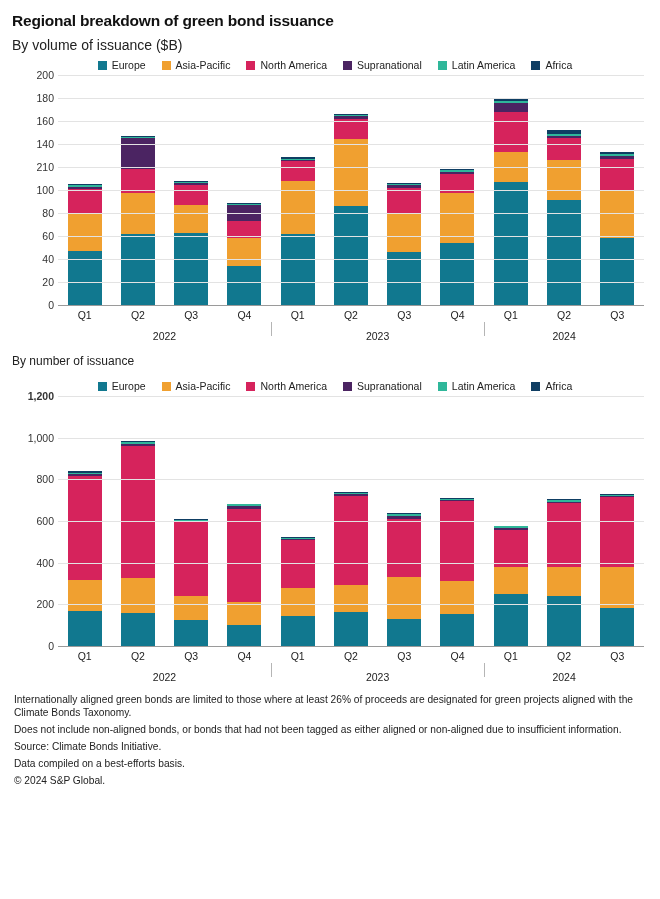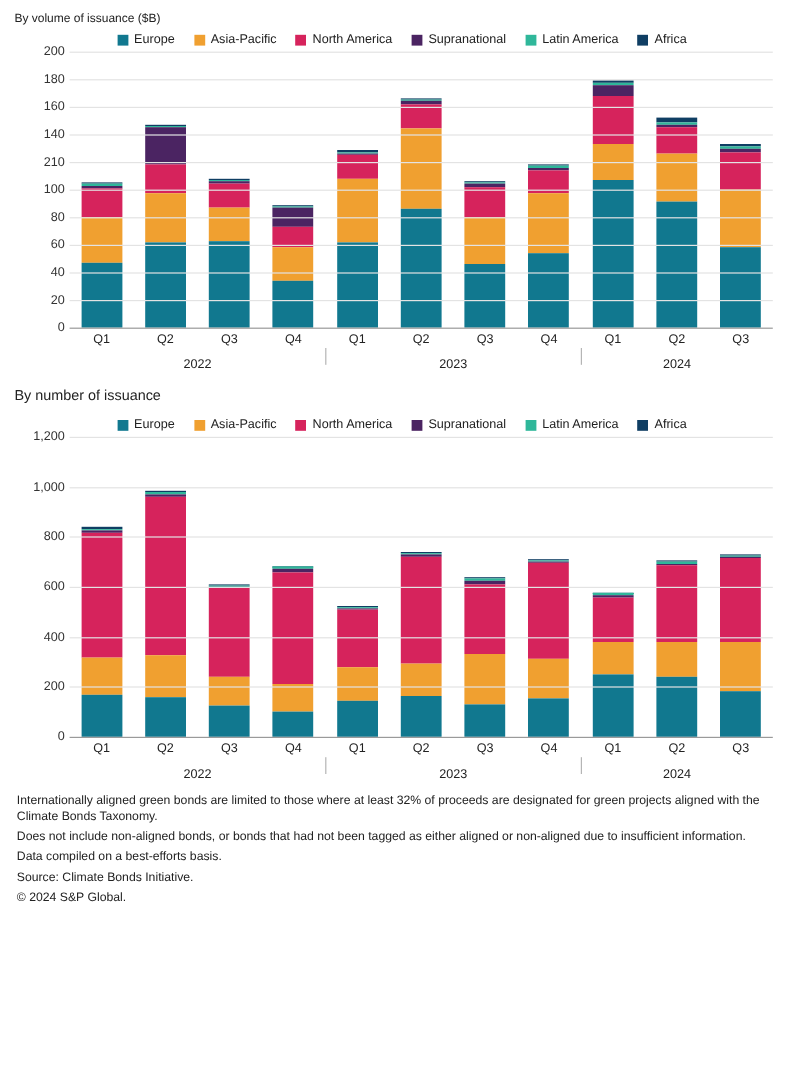--- a/index.html
+++ b/index.html
@@ -22,21 +22,21 @@
     padding: 10px 12px 0 12px;
   }
   .title {
     font-size: 15.5px;
     font-weight: bold;
     color: #111111;
     letter-spacing: -0.2px;
     margin: 2px 0 7px 0;
   }
   .subtitle {
-    font-size: 10px;
+    font-size: 14px;
     color: #222222;
     margin: 0 0 2px 0;
   }
   .subtitle2 {
     font-size: 12px;
     color: #222222;
     margin: 0 0 12px 0;
   }
   .legend {
     display: flex;
@@ -170,20 +170,21 @@
     color: #222222;
     line-height: 1.28;
     margin-bottom: 4px;
   }
 </style>
 </head>
 <body>
 
 <div class="page">
 
+  <div class="title">Regional breakdown of green bond issuance</div>
 
   <div class="subtitle">By volume of issuance ($B)</div>
 
   <div class="legend" id="legend1">
       <div class="legend-item">
         <span class="legend-swatch" style="background: rgb(17, 120, 143);"></span>
         <span>Europe</span>
       </div>
       <div class="legend-item">
         <span class="legend-swatch" style="background: rgb(240, 160, 48);"></span>
@@ -399,21 +400,21 @@
 
   <div class="chart-wrap">
     <div class="plot" id="plot2" style="height:250px;">
       <div class="y-axis" id="yaxis2">
           <div class="y-tick" style="top: 250px;">0</div>
           <div class="y-tick" style="top: 208.333px;">200</div>
           <div class="y-tick" style="top: 166.667px;">400</div>
           <div class="y-tick" style="top: 125px;">600</div>
           <div class="y-tick" style="top: 83.3333px;">800</div>
           <div class="y-tick" style="top: 41.6667px;">1,000</div>
-          <div class="y-tick" style="top: 0px;">1,200</div>
+          <div class="y-tick" style="top: 0px; font-weight: bold;">1,200</div>
         </div>
       <div class="bars" id="bars2">
           <div class="bar-col">
             <div class="bar">
               <div class="seg" style="height: 35px; background: rgb(17, 120, 143);"></div>
               <div class="seg" style="height: 30.8333px; background: rgb(240, 160, 48);"></div>
               <div class="seg" style="height: 104.167px; background: rgb(214, 35, 92);"></div>
               <div class="seg" style="height: 1.66667px; background: rgb(75, 36, 98);"></div>
               <div class="seg" style="height: 1.66667px; background: rgb(47, 183, 154);"></div>
               <div class="seg" style="height: 1.66667px; background: rgb(15, 62, 99);"></div>
@@ -544,20 +545,20 @@
     <div class="group-axis" id="groupaxis2">
         <div class="group-label" style="left: 18.1818%;">2022</div>
         <div class="group-label" style="left: 54.5455%;">2023</div>
         <div class="group-sep" style="left: 36.3636%;"></div>
         <div class="group-label" style="left: 86.3636%;">2024</div>
         <div class="group-sep" style="left: 72.7273%;"></div>
       </div>
   </div>
 
   <div class="footnotes" id="footnotes">
-      <div class="footnote">Internationally aligned green bonds are limited to those where at least 32% of proceeds are designated for green projects aligned with the Climate Bonds Taxonomy.</div>
+      <div class="footnote">Internationally aligned green bonds are limited to those where at least 26% of proceeds are designated for green projects aligned with the Climate Bonds Taxonomy.</div>
       <div class="footnote">Does not include non-aligned bonds, or bonds that had not been tagged as either aligned or non-aligned due to insufficient information.</div>
+      <div class="footnote">Source: Climate Bonds Initiative.</div>
       <div class="footnote">Data compiled on a best-efforts basis.</div>
-      <div class="footnote">Source: Climate Bonds Initiative.</div>
       <div class="footnote">© 2024 S&amp;P Global.</div>
     </div>
 
 </div>
 
 </body></html>

